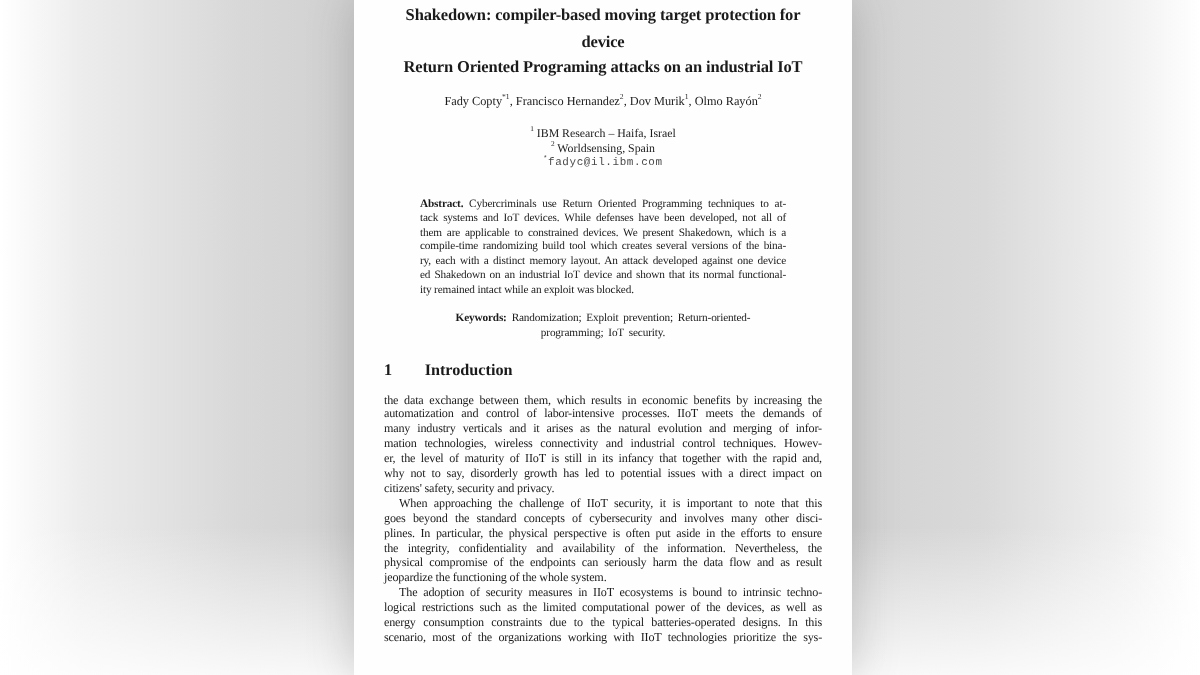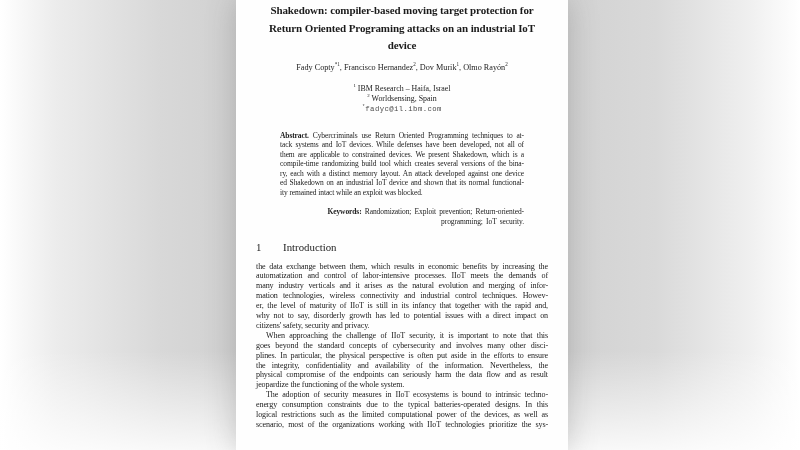--- a/index.html
+++ b/index.html
@@ -26,41 +26,41 @@
   .title-line{white-space:nowrap;}
 
   .authors{margin-top:8px;font-size:8.2px;line-height:10px;text-align:center;white-space:nowrap;}
   sup{font-size:0.62em;line-height:0;vertical-align:super;}
 
   .affils{margin-top:11px;text-align:center;font-size:7.9px;line-height:10px;}
   .affil-line.mono{font-family:"Liberation Mono", monospace;font-size:7.3px;color:#4a4a4a;letter-spacing:0.4px;}
 
   .abstract{margin:17px 24px 0;font-size:7.5px;line-height:9.5px;letter-spacing:-0.1px;}
   .keywords{margin:10px 24px 0;font-size:7.5px;line-height:9.5px;letter-spacing:-0.1px;word-spacing:1.5px;}
-  .kline{text-align:right;}
+  .kline{text-align:center;}
 
   .jline{text-align:justify;text-align-last:justify;}
   .jline.endline{text-align-last:left;}
   .indent{text-indent:10px;}
 
-  .sec-heading{margin:15px 0 0;font-size:10.8px;font-weight:normal;line-height:12.5px;font-family:"Liberation Serif", serif;}
+  .sec-heading{margin:15px 0 0;font-size:10.8px;font-weight:bold;line-height:12.5px;font-family:"Liberation Serif", serif;}
   .sec-title{margin-left:19px;}
 
   .body-text{margin-top:8px;font-size:8.1px;line-height:9.9px;letter-spacing:-0.12px;}
   b{font-weight:bold;}
 </style>
 </head>
 <body>
 
 <div class="stage">
   <div class="page">
     <header class="title" id="title-block">
         <div class="title-line">Shakedown: compiler-based moving target protection for</div>
+        <div class="title-line">device</div>
         <div class="title-line">Return Oriented Programing attacks on an industrial IoT</div>
-        <div class="title-line">device</div>
       </header>
     <div class="authors" id="author-line"><span>Fady Copty</span><sup>*1</sup>, <span>Francisco Hernandez</span><sup>2</sup>, <span>Dov Murik</span><sup>1</sup>, <span>Olmo Rayón</span><sup>2</sup></div>
     <div class="affils" id="affil-block">
         <div class="affil-line"><sup>1</sup> IBM Research – Haifa, Israel</div>
         <div class="affil-line"><sup>2</sup> Worldsensing, Spain</div>
         <div class="affil-line mono"><sup>*</sup>fadyc@il.ibm.com</div>
       </div>
     <section class="abstract" id="abstract-block">
         <div class="jline"><b>Abstract.</b> Cybercriminals use Return Oriented Programming techniques to at-</div>
         <div class="jline">tack systems and IoT devices. While defenses have been developed, not all of</div>
@@ -91,19 +91,19 @@
         <div class="para">
           <div class="jline indent">When approaching the challenge of IIoT security, it is important to note that this</div>
           <div class="jline">goes beyond the standard concepts of cybersecurity and involves many other disci-</div>
           <div class="jline">plines. In particular, the physical perspective is often put aside in the efforts to ensure</div>
           <div class="jline">the integrity, confidentiality and availability of the information. Nevertheless, the</div>
           <div class="jline">physical compromise of the endpoints can seriously harm the data flow and as result</div>
           <div class="jline endline">jeopardize the functioning of the whole system.</div>
         </div>
         <div class="para">
           <div class="jline indent">The adoption of security measures in IIoT ecosystems is bound to intrinsic techno-</div>
+          <div class="jline">logical restrictions such as the limited computational power of the devices, as well as</div>
           <div class="jline">energy consumption constraints due to the typical batteries-operated designs. In this</div>
-          <div class="jline">logical restrictions such as the limited computational power of the devices, as well as</div>
           <div class="jline">scenario, most of the organizations working with IIoT technologies prioritize the sys-</div>
         </div>
       </section>
   </div>
 </div>
 
 </body></html>

